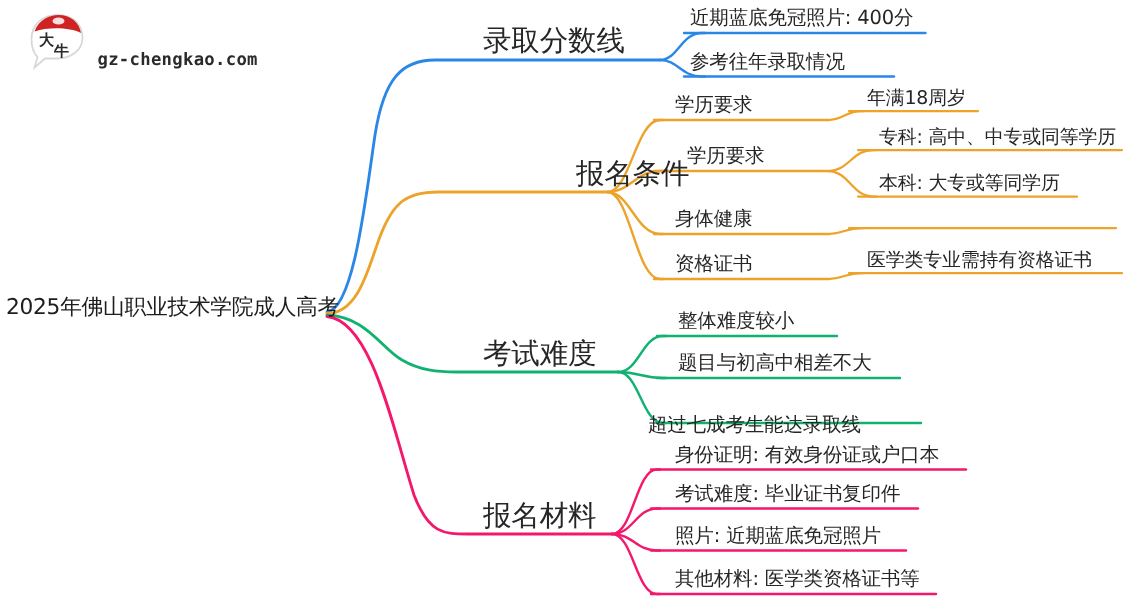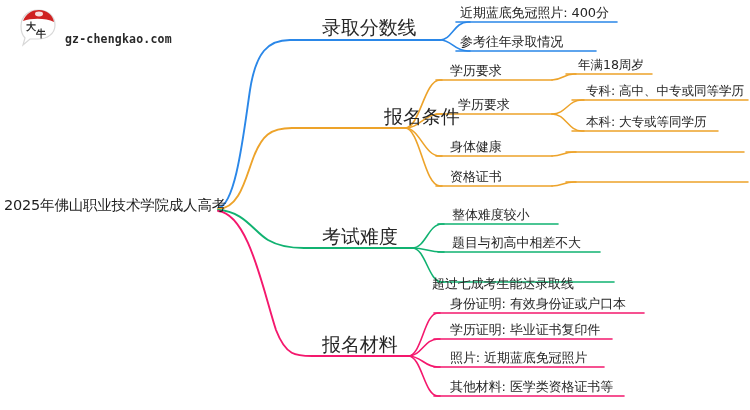--- a/index.html
+++ b/index.html
@@ -134,25 +134,26 @@
   <div class="node b1" style="left:368px;top:108px;margin-left:16px;">报名条件</div>
 
   <div class="node leaf" style="left:450px;top:63px;">学历要求</div>
   <div class="node leaf" style="left:458px;top:97px;">学历要求</div>
   <div class="node leaf" style="left:450px;top:139px;">身体健康</div>
   <div class="node leaf" style="left:450px;top:169px;">资格证书</div>
 
   <div class="node leaf small" style="left:578px;top:57px;">年满18周岁</div>
   <div class="node leaf small" style="left:586px;top:83px;">专科: 高中、中专或同等学历</div>
   <div class="node leaf small" style="left:586px;top:114px;">本科: 大专或等同学历</div>
+  <div class="node leaf small" style="left:578px;top:165px;">医学类专业需持有资格证书</div>
 
   <div class="node b1" style="left:322px;top:228px;">考试难度</div>
   <div class="node leaf" style="left:452px;top:207px;">整体难度较小</div>
   <div class="node leaf" style="left:452px;top:235px;">题目与初高中相差不大</div>
   <div class="node leaf" style="left:432px;top:265px;margin-top:11px;">超过七成考生能达录取线</div>
 
   <div class="node b1" style="left:322px;top:336px;">报名材料</div>
   <div class="node leaf" style="left:450px;top:296px;">身份证明: 有效身份证或户口本</div>
-  <div class="node leaf" style="left:450px;top:322px;">学历证明: 毕业证书复印件</div>
+  <div class="node leaf" style="left:450px;top:322px;">考试难度: 毕业证书复印件</div>
   <div class="node leaf" style="left:450px;top:379px;">其他材料: 医学类资格证书等</div>
   <div class="node leaf" style="left:450px;top:350px;">照片: 近期蓝底免冠照片</div>
 
 </div>
 
 </body></html>

